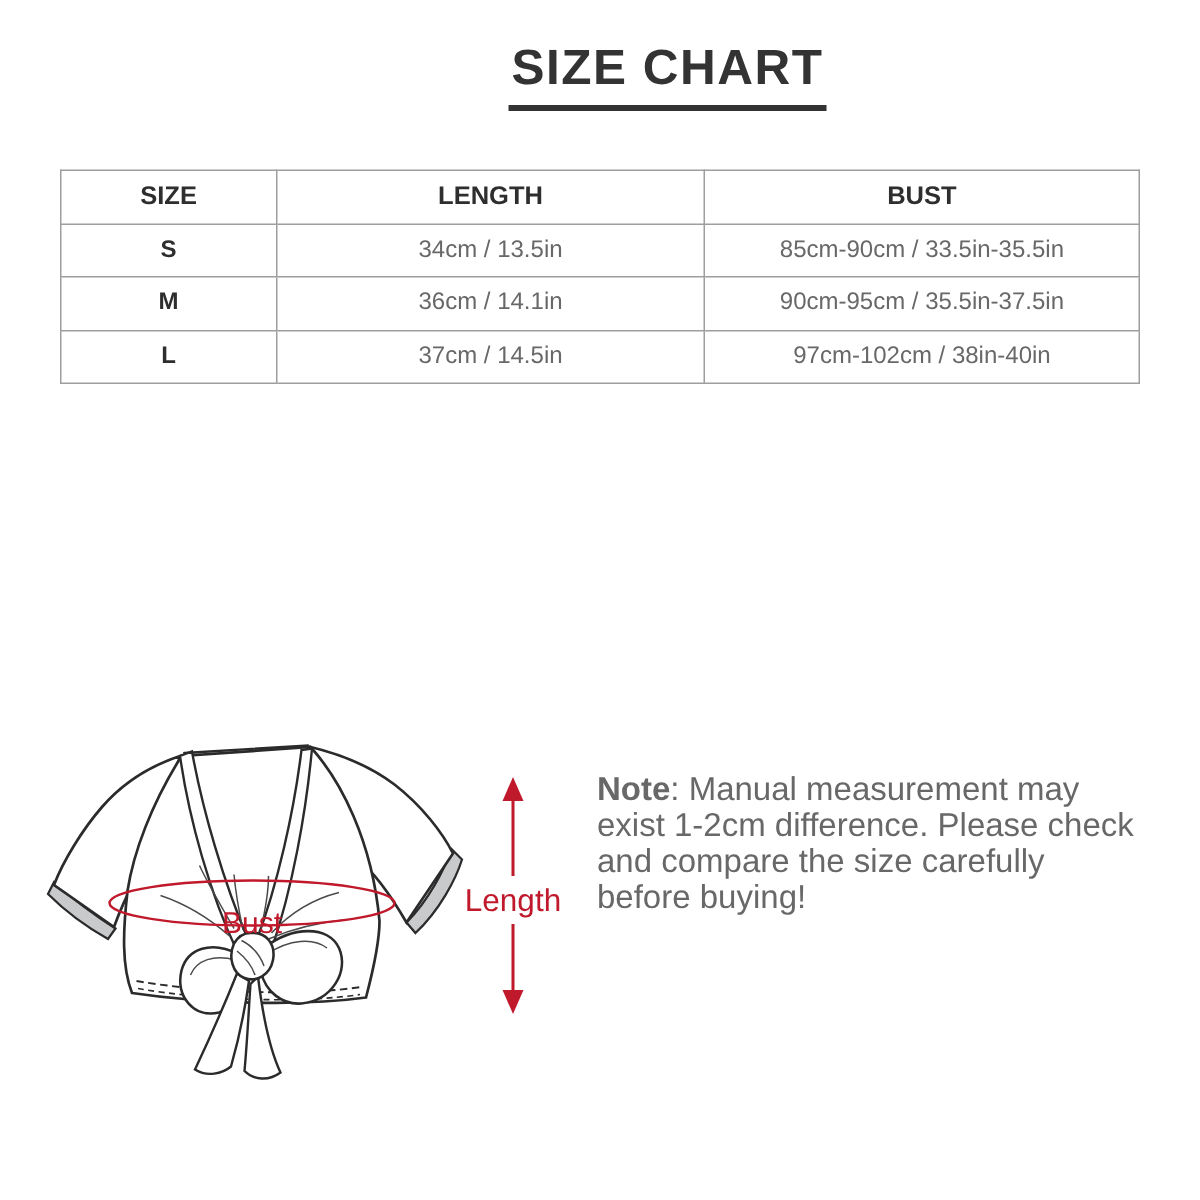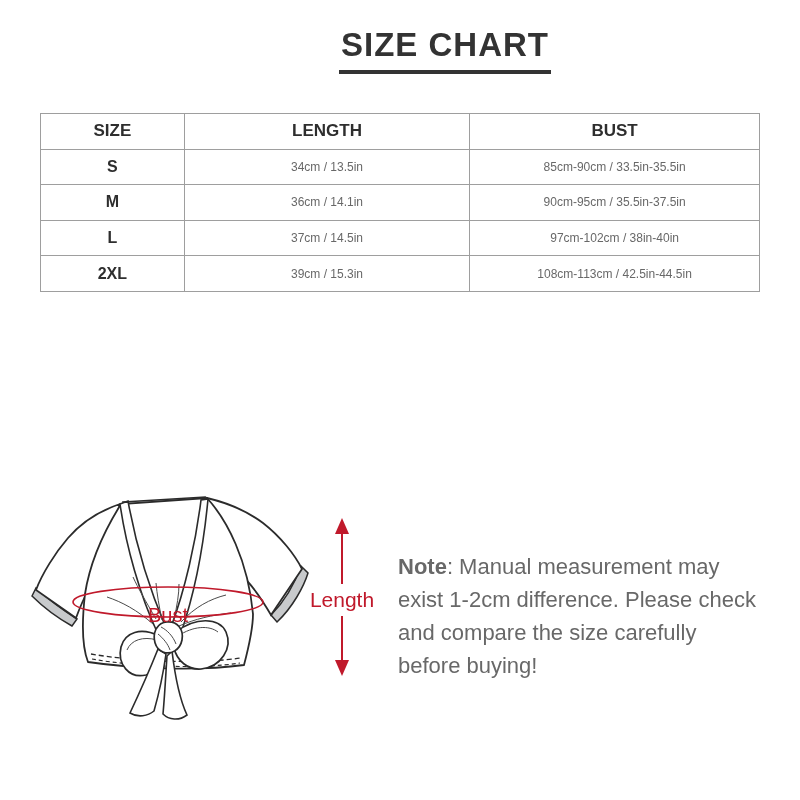--- a/index.html
+++ b/index.html
@@ -26,34 +26,34 @@
     position:absolute;left:40px;top:113px;width:720px;
     border-collapse:collapse;table-layout:fixed;
   }
   .size-table th,.size-table td{
     border:1px solid var(--table-border);
     text-align:center;vertical-align:middle;
     height:35.6px;padding:0 0;
   }
   .size-table th{font-size:17px;font-weight:bold;color:var(--ink);}
   .size-table td.size-cell{font-size:16px;font-weight:bold;color:var(--ink);}
-  .size-table td.val-cell{font-size:12px;font-weight:normal;color:var(--text-gray);}
+  .size-table td.val-cell{font-size:16px;font-weight:normal;color:var(--text-gray);}
   
   .figure{position:absolute;left:25px;top:478px;width:350px;height:300px;}
   .ink-line{stroke:#2b2b2b;fill:none;}
   .thin-line{stroke:#4a4a4a;fill:none;}
   .white-fill{fill:#ffffff;stroke:#2b2b2b;}
   .gray-fill{fill:var(--panel-gray);stroke:#2b2b2b;}
   .red-stroke{stroke:var(--accent-red);fill:none;}
   .red-fill{fill:var(--accent-red);stroke:none;}
   .red-text{fill:var(--accent-red);font-family:"Liberation Sans",sans-serif;}
   
   .note{
-    position:absolute;left:398px;top:550px;width:358px;
-    font-size:22px;line-height:33px;color:var(--text-gray);margin:0;
+    position:absolute;left:398px;top:514px;width:358px;
+    font-size:22px;line-height:24px;color:var(--text-gray);margin:0;
   }
   .note b{font-weight:bold;color:var(--text-gray);}
 </style>
 </head>
 <body>
 
 <div class="title-wrap">
   <h1 class="page-title">SIZE CHART</h1>
 </div>
 
@@ -78,25 +78,20 @@
     </tr>
     <tr>
       <td class="size-cell">M</td>
       <td class="val-cell">36cm / 14.1in</td>
       <td class="val-cell">90cm-95cm / 35.5in-37.5in</td>
     </tr>
     <tr>
       <td class="size-cell">L</td>
       <td class="val-cell">37cm / 14.5in</td>
       <td class="val-cell">97cm-102cm / 38in-40in</td>
-    </tr>
-    <tr>
-      <td class="size-cell">2XL</td>
-      <td class="val-cell">39cm / 15.3in</td>
-      <td class="val-cell">108cm-113cm / 42.5in-44.5in</td>
     </tr>
   </tbody>
 </table>
 
 <svg class="figure" viewBox="0 0 350 300" xmlns="http://www.w3.org/2000/svg">
 
   <g>
     <path class="gray-fill" stroke-width="1.6" d="M98,24 L180,19 C176,50 167,102 151,150 L136,152 C119,104 104,56 98,24 Z"></path>
     <path class="ink-line" stroke-width="1.6" d="M99,34 L179,29"></path>
     <path class="ink-line" stroke-width="1.6" d="M101,43 L177,38"></path>

